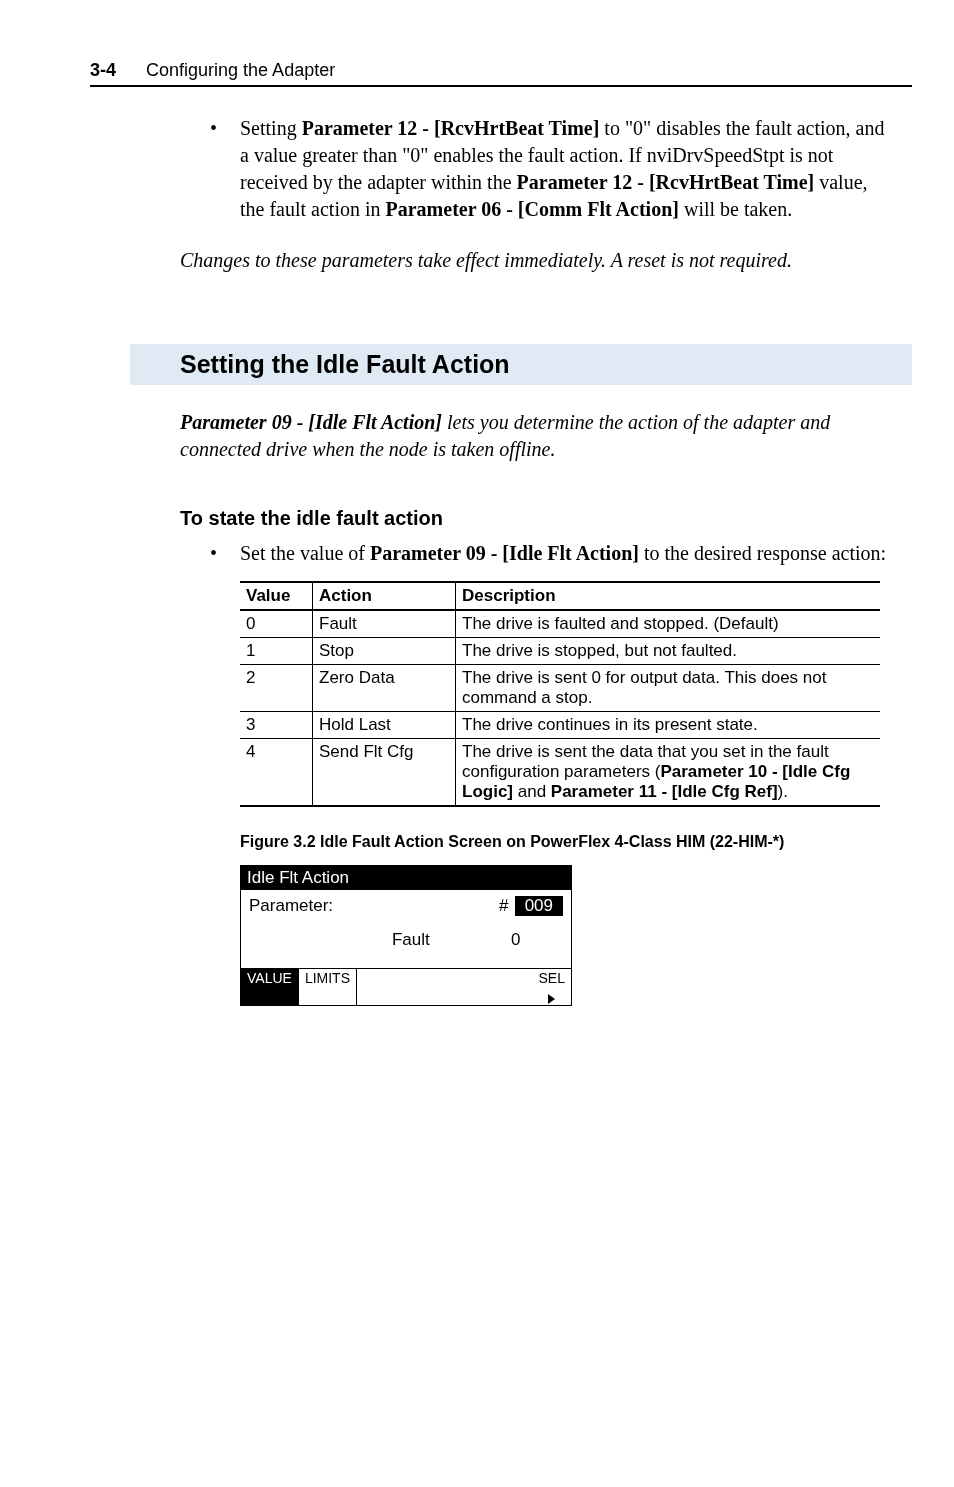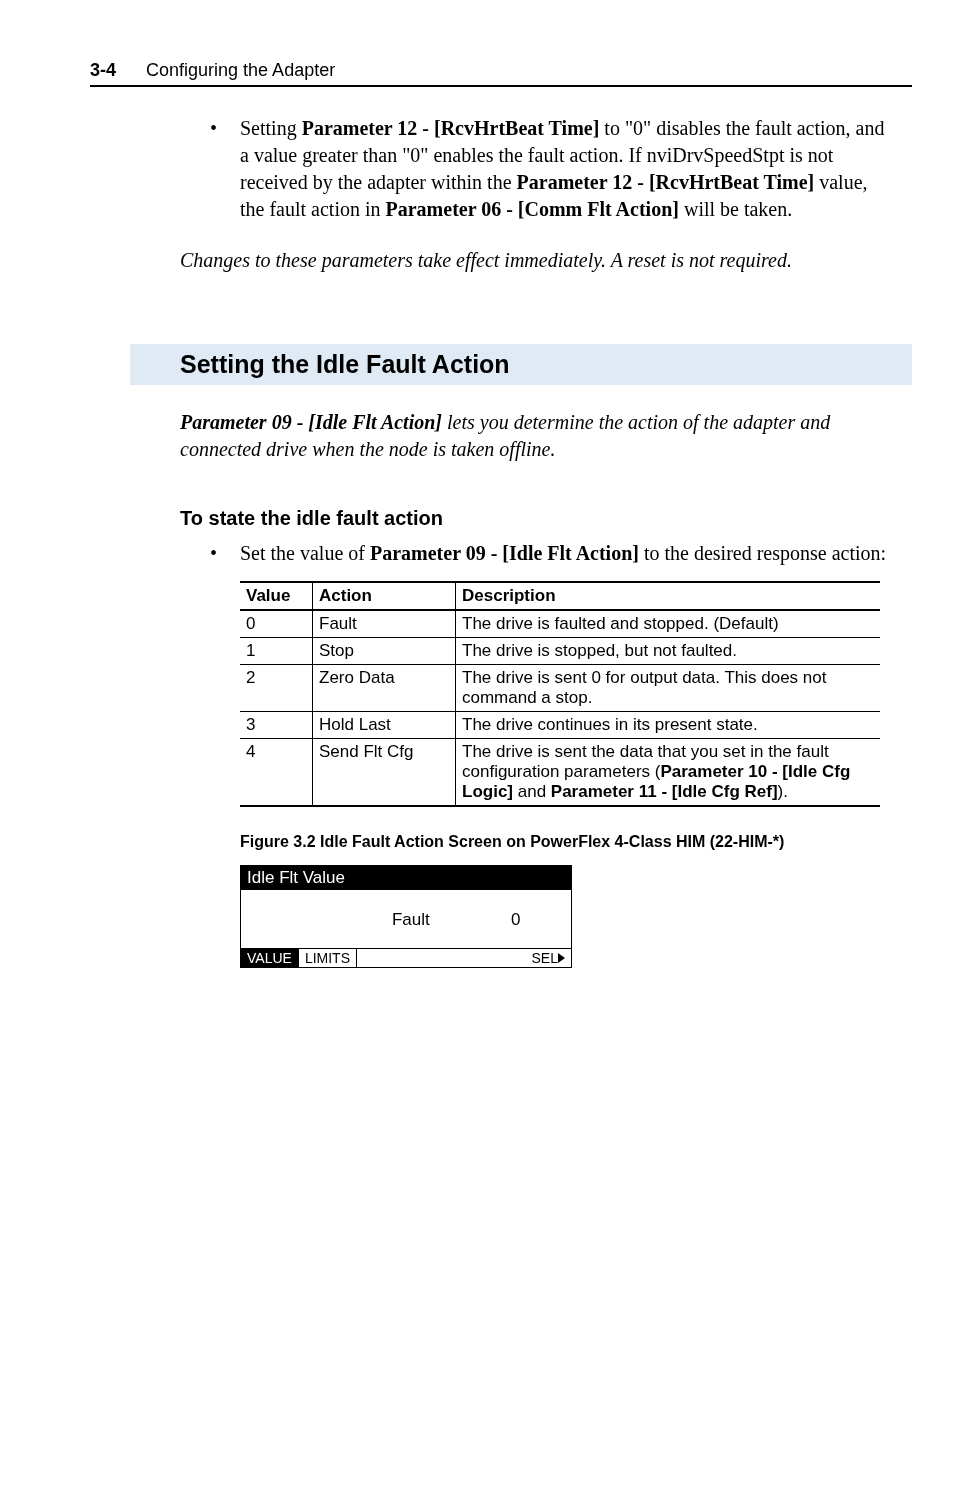--- a/index.html
+++ b/index.html
@@ -148,21 +148,22 @@
   }
   .him-btn.dark {
     background: #000;
     color: #fff;
   }
   .him-sel {
     margin-left: auto;
     padding: 1px 6px;
     display: flex;
     align-items: center;
-    gap: 0;
+    gap: 8px;
+    flex-direction: column;
   }
   .tri {
     width: 0; height: 0;
     border-top: 5px solid transparent;
     border-bottom: 5px solid transparent;
     border-left: 7px solid #000;
     display: inline-block;
   }
 </style>
 </head>
@@ -233,22 +234,27 @@
       <td>
         <span>The drive is sent the data that you set in the fault configuration parameters (</span><span class="bold">Parameter 10 - [Idle Cfg Logic]</span><span> and </span><span class="bold">Parameter 11 - [Idle Cfg Ref]</span><span>).</span>
       </td>
     </tr>
   </tbody>
     </table>
 
   <div class="fig-caption">Figure 3.2   Idle Fault Action Screen on PowerFlex 4-Class HIM (22-HIM-*)</div>
 
   <div class="him-box">
-    <div class="him-titlebar">Idle Flt Value</div>
+    <div class="him-titlebar">Idle Flt Action</div>
     <div class="him-body">
+      <div class="him-row">
+        <span class="lbl">Parameter:</span>
+        <span class="hash">#</span>
+        <span class="numbox">009</span>
+      </div>
       <div class="him-mid">
         <span class="spacer"></span>
         <span class="fault">Fault</span>
         <span class="zero">0</span>
       </div>
     </div>
     <div class="him-bottom">
       <span class="him-btn dark">VALUE</span>
       <span class="him-btn">LIMITS</span>
       <span class="him-sel">

